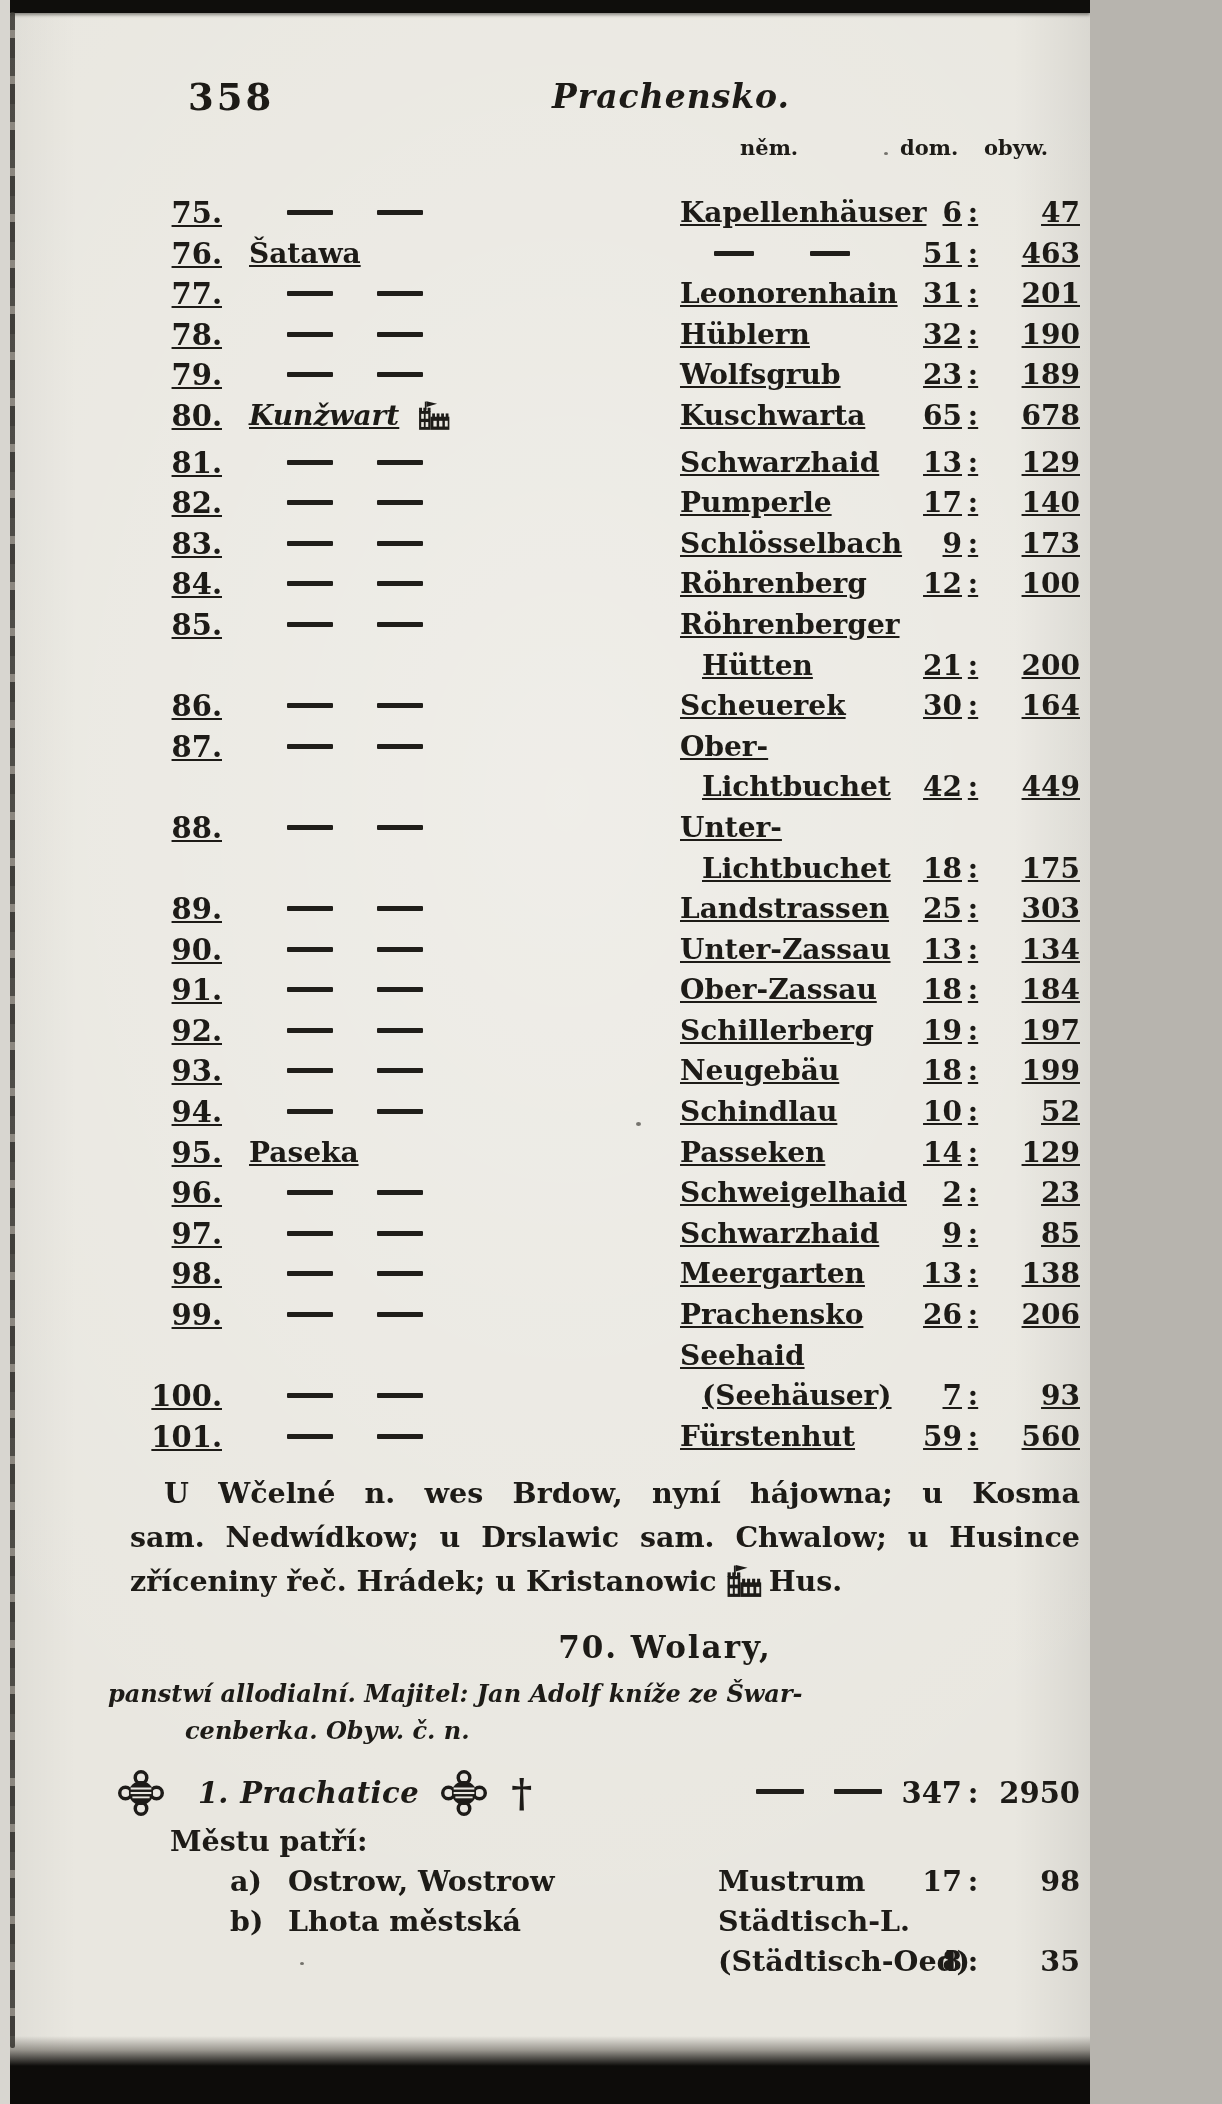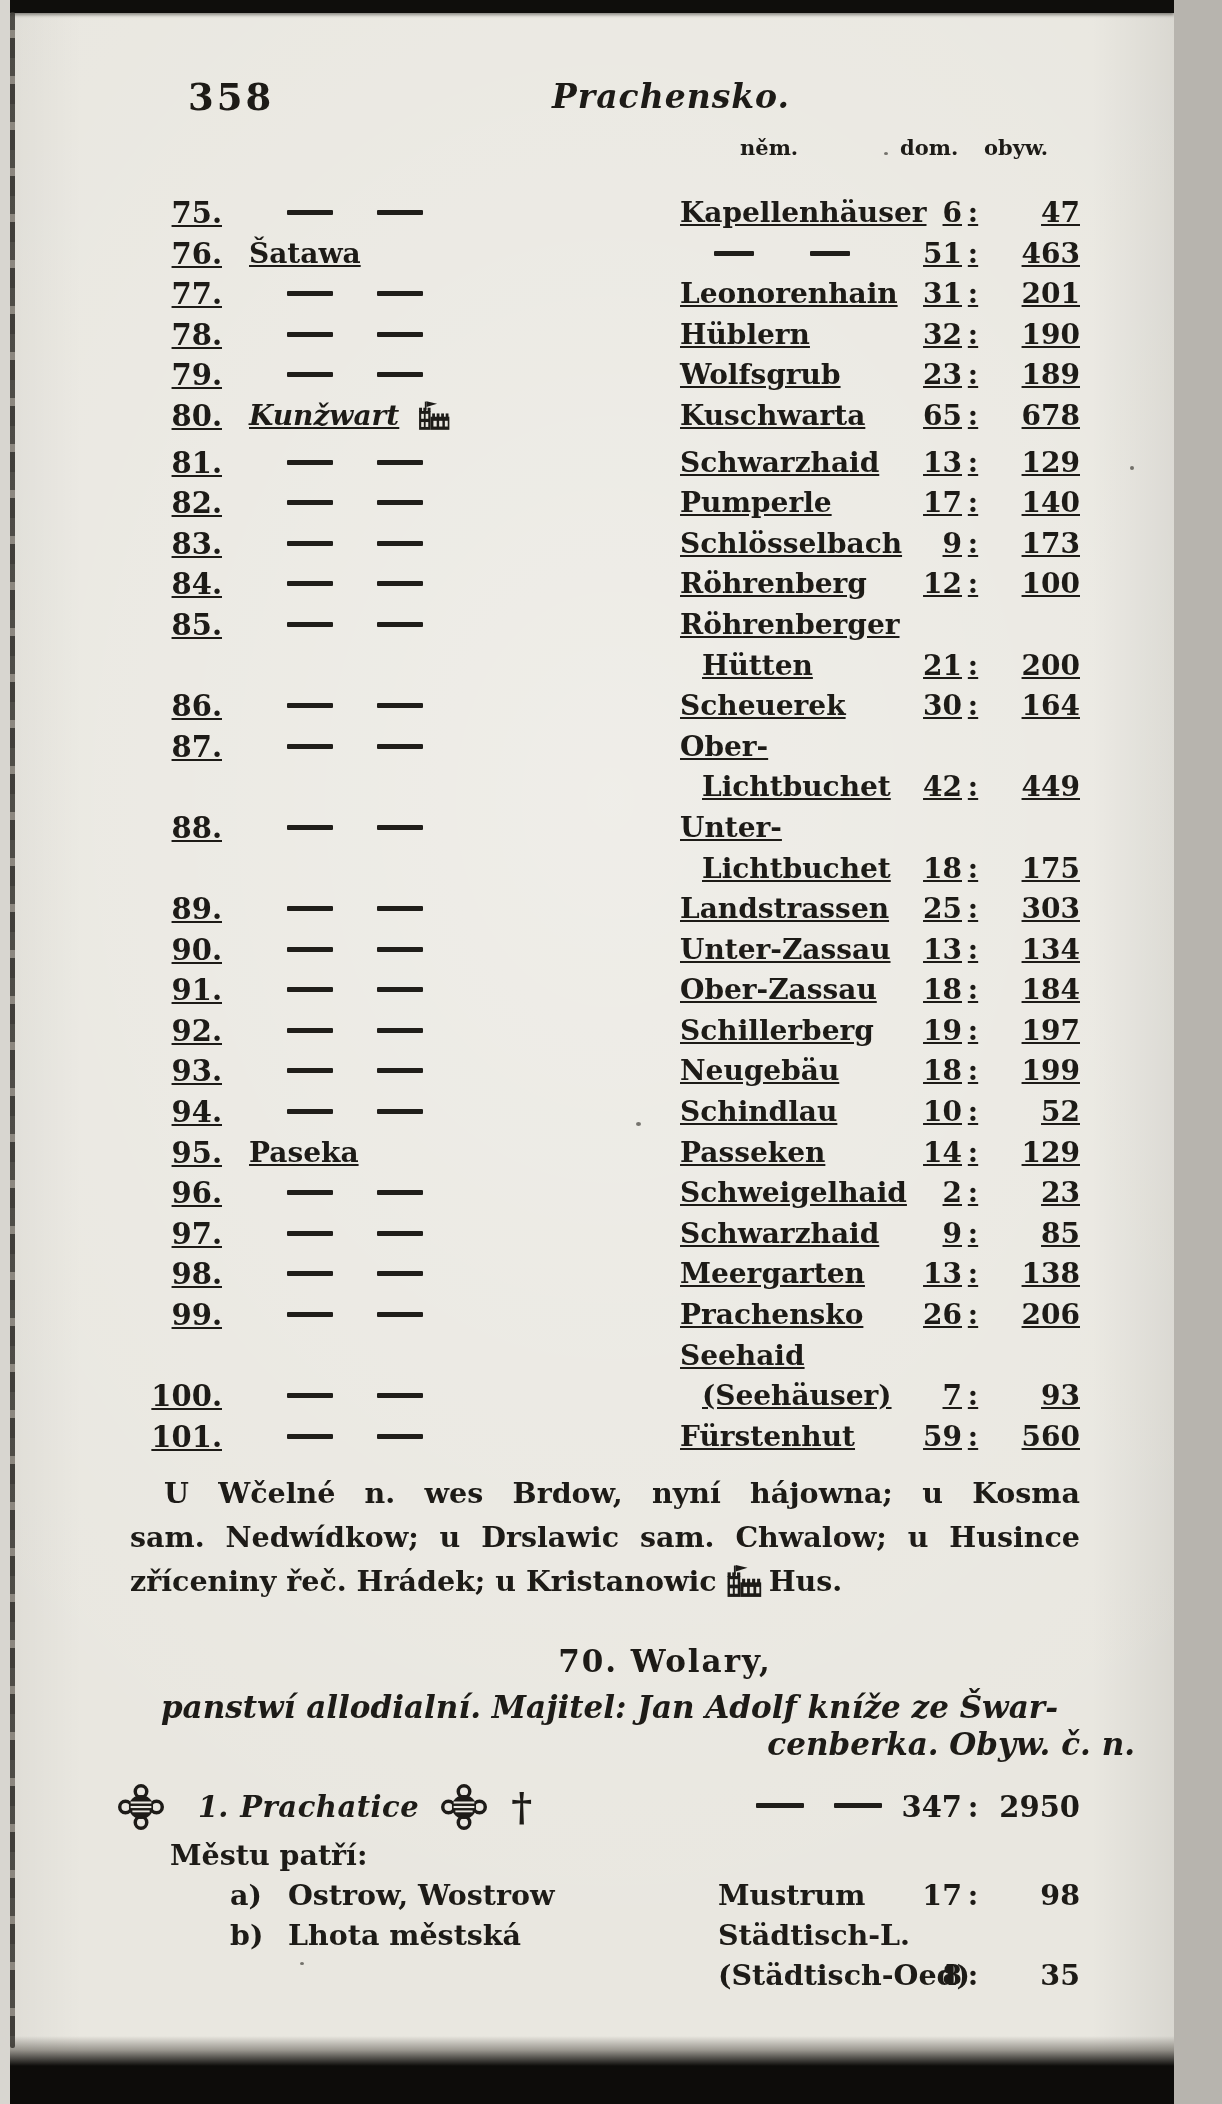--- a/index.html
+++ b/index.html
@@ -1,16 +1,16 @@
 <!DOCTYPE html>
 <html><head>
 <meta charset="utf-8">
 <style>
   html,body{margin:0;padding:0;background:#b7b4ae;}
-  #page{position:relative;width:1174px;height:2104px;overflow:hidden;
+  #page{position:relative;width:1090px;height:2104px;overflow:hidden;
     background:
       radial-gradient(120% 90% at 52% 38%, rgba(255,255,255,.28), rgba(0,0,0,0) 62%),
       linear-gradient(90deg, rgba(0,0,0,.05), rgba(0,0,0,0) 7%, rgba(0,0,0,0) 93%, rgba(0,0,0,.07)),
       #e9e7e0;
     color:#1d1b17;
     font-family:"DejaVu Serif","Liberation Serif",serif;
     font-weight:bold;
   }
   
   .edge-top{position:absolute;left:0;top:0;width:100%;height:13px;background:#0f0e0c;box-shadow:0 2px 3px rgba(20,18,14,.45);}
@@ -57,22 +57,22 @@
   .czcastle{vertical-align:-6px;margin-left:16px;}
 
   
   .note{margin-top:14px;font-size:28.5px;}
   .nline{line-height:44px;white-space:nowrap;}
   .n1{text-indent:34px;text-align:justify;text-align-last:justify;}
   .n2{text-align:justify;text-align-last:justify;}
   .n3 .castle-slot svg{vertical-align:-7px;margin:0 6px;}
 
   
-  .sheading{margin-top:40px;text-align:center;font-size:31px;letter-spacing:2px;position:relative;left:60px;}
-  .ssub{text-align:right;font-style:italic;font-size:31px;line-height:37px;position:relative;}
+  .sheading{margin-top:26px;text-align:center;font-size:31px;letter-spacing:2px;position:relative;left:60px;}
+  .ssub{text-align:left;font-style:italic;font-size:24px;line-height:37px;position:relative;}
   .s1{margin-top:10px;left:-22px;}
   .s2{left:55px;}
 
   
   .prow{margin-top:16px;display:flex;align-items:center;height:56px;font-size:29px;}
   .qslot{flex:0 0 auto;display:inline-flex;}
   .q1{margin-left:-16px;}
   .pnum{margin-left:30px;font-style:italic;}
   .pname{margin-left:12px;font-style:italic;letter-spacing:.5px;}
   .q2{margin-left:18px;}

